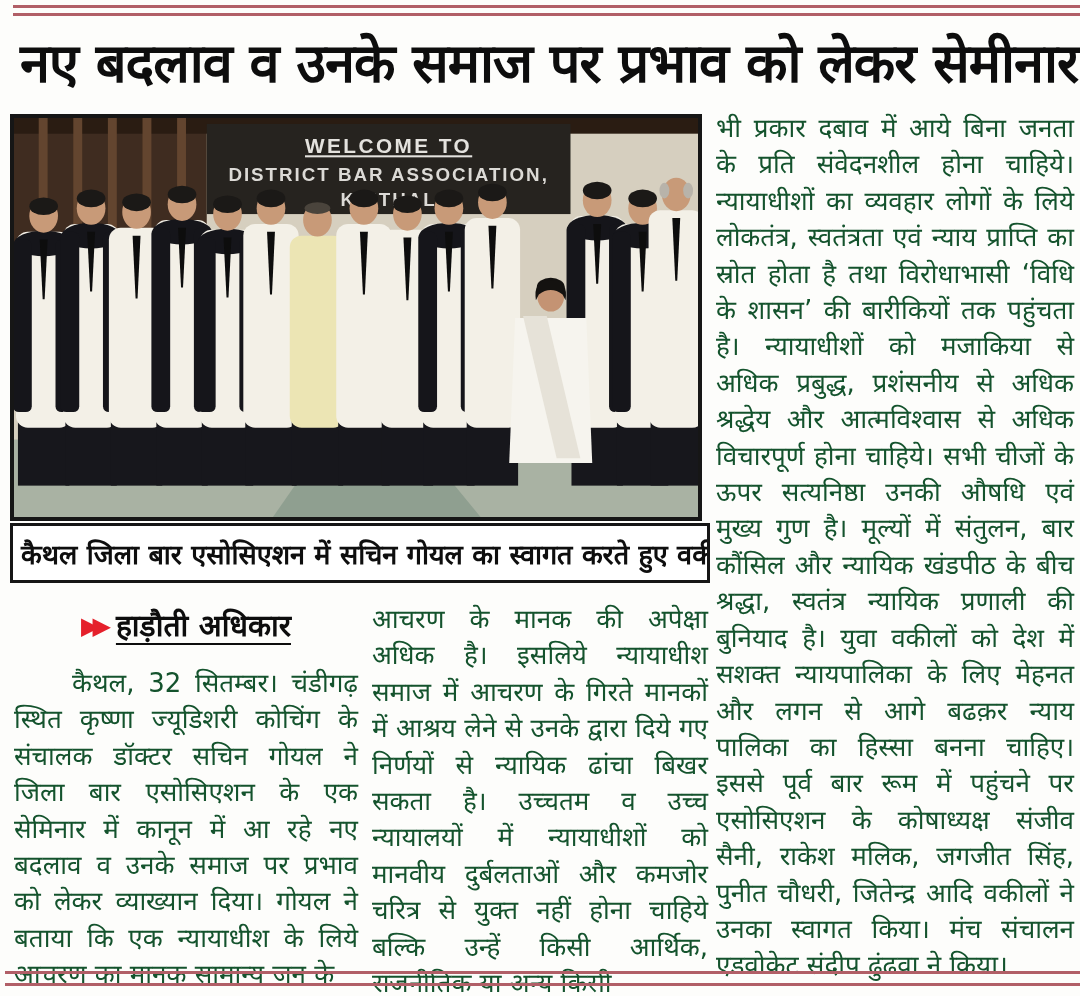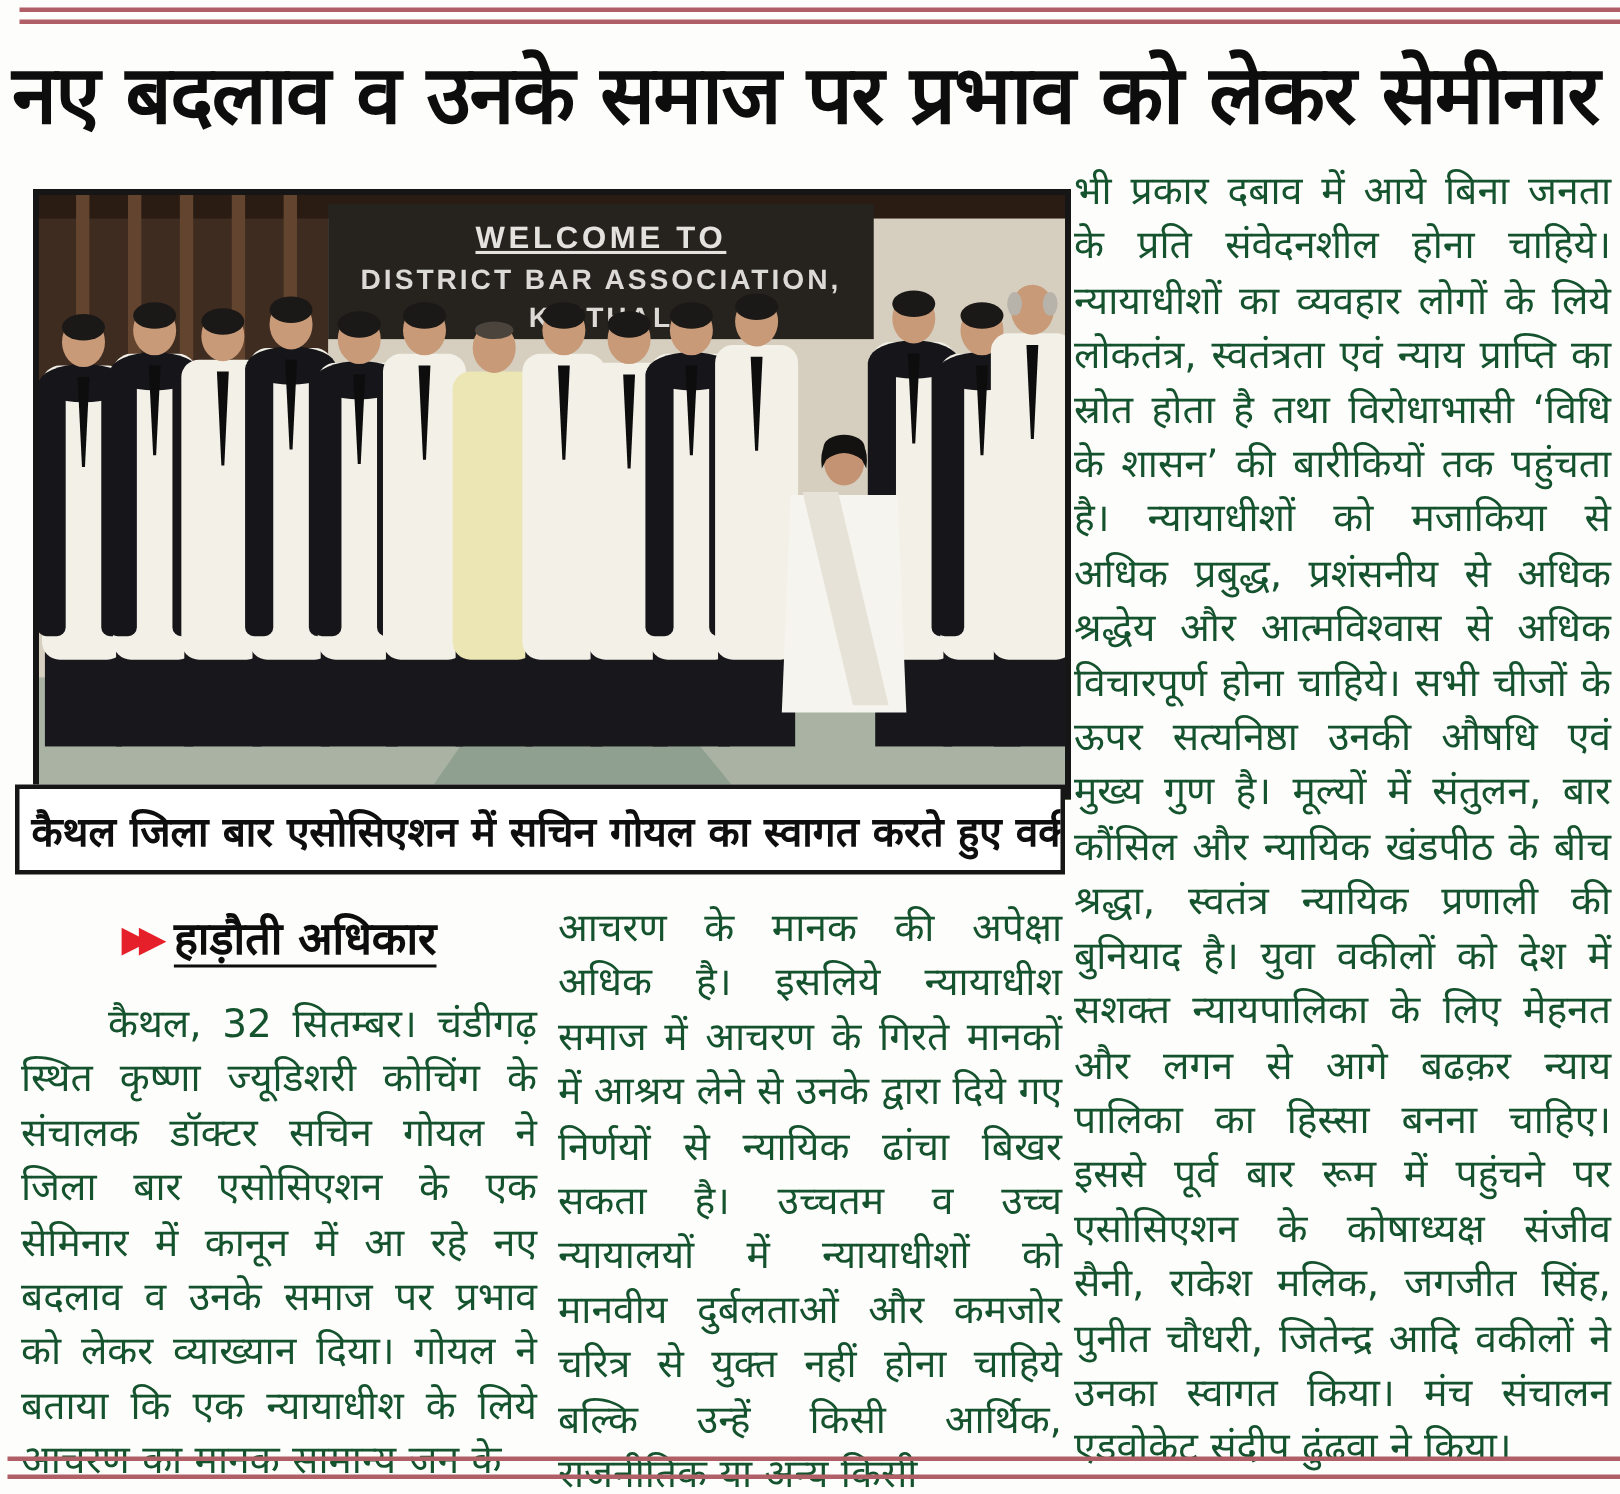--- a/index.html
+++ b/index.html
@@ -6,26 +6,26 @@
   .page{
     position:relative; width:1080px; height:996px; overflow:hidden;
     background:#fdfdfb; font-family:"DejaVu Sans", sans-serif; color:#171717;
   }
   .rule{position:absolute; height:3px; background:#b15f67;}
   .rule-top-1{top:5px; left:13px; right:0;}
   .rule-top-2{top:13px; left:13px; right:0;}
   .rule-bot-1{top:971px; left:5px; right:0;}
   .rule-bot-2{top:983px; left:5px; right:0;}
   .headline{
-    position:absolute; top:30px; left:8px; right:8px; margin:0;
+    position:absolute; top:30px; left:20px; right:8px; margin:0;
     font-size:54px; line-height:1.25; font-weight:800; color:#0d0d0d;
     letter-spacing:-1px; white-space:nowrap;
   }
   .photo{
-    position:absolute; margin:12px; left:10px; top:114px; width:684px; height:399px;
+    position:absolute; margin:0; left:10px; top:114px; width:684px; height:399px;
     border:4px solid #161616; background:#4d7c0f;
   }
   .photo svg{display:block; width:100%; height:100%;}
   .caption{
     position:absolute; left:10px; top:523px; width:678px; height:54px;
     border:3px solid #161616; background:#fff;
     display:flex; align-items:center; padding:0 8px;
     font-size:27px; font-weight:700; color:#0e0e0e; white-space:nowrap; overflow:hidden;
   }
   .col{position:absolute;}

